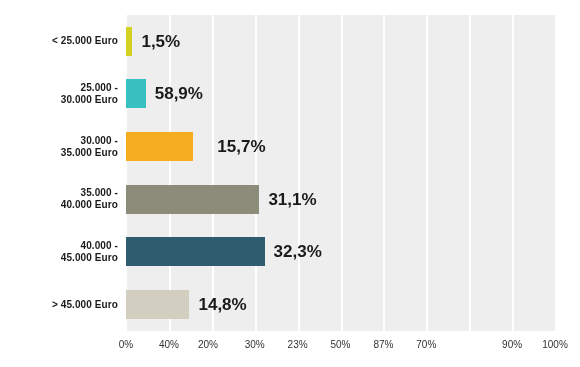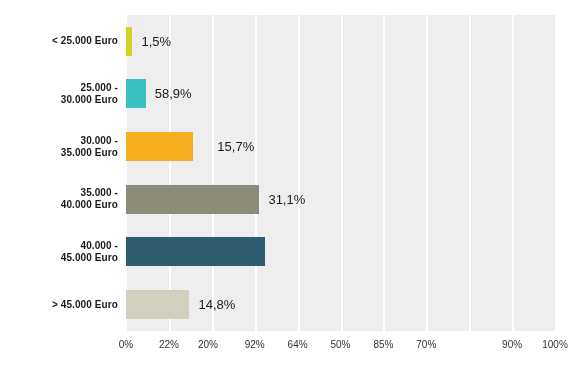--- a/index.html
+++ b/index.html
@@ -58,22 +58,22 @@
     top: 12px;
     height: 29px;
     box-sizing: border-box;
   }
 
   .bar-value {
     position: absolute;
     top: 12px;
     height: 29px;
     line-height: 29px;
-    font-size: 13px;
-    font-weight: normal;
+    font-size: 17px;
+    font-weight: bold;
     color: #1a1a1a;
     white-space: nowrap;
     padding-left: 9px;
   }
 
   
   .cat-label {
     position: absolute;
     right: 8px;
     width: 120px;
@@ -166,34 +166,35 @@
       <div class="bar-row" style="top: 105.333px; height: 52.6667px;">
         <div class="bar" title="30.000 - 35.000 Euro: 15,7%" style="width: 67.353px; background: rgb(246, 173, 32); top: 11.8333px;"></div>
         <div class="bar-value" style="left: 67.353px; top: 11.8333px; padding-left: 24px;">15,7%</div>
       </div>
       <div class="bar-row" style="top: 158px; height: 52.6667px;">
         <div class="bar" title="35.000 - 40.000 Euro: 31,1%" style="width: 133.419px; background: rgb(139, 140, 122); top: 11.8333px;"></div>
         <div class="bar-value" style="left: 133.419px; top: 11.8333px;">31,1%</div>
       </div>
       <div class="bar-row" style="top: 210.667px; height: 52.6667px;">
         <div class="bar" title="40.000 - 45.000 Euro: 32,3%" style="width: 138.567px; background: rgb(47, 92, 110); top: 11.8333px;"></div>
+        <div class="bar-value" style="left: 138.567px; top: 11.8333px;">32,3%</div>
       </div>
       <div class="bar-row" style="top: 263.333px; height: 52.6667px;">
         <div class="bar" title="&gt; 45.000 Euro: 14,8%" style="width: 63.492px; background: rgb(210, 206, 192); top: 11.8333px;"></div>
         <div class="bar-value" style="left: 63.492px; top: 11.8333px;">14,8%</div>
       </div>
     </div>
 
   <div id="x-axis">
       <div class="xtick" style="left: 0px;">0%</div>
-      <div class="xtick" style="left: 42.9px;">22%</div>
+      <div class="xtick" style="left: 42.9px;">40%</div>
       <div class="xtick" style="left: 82px;">20%</div>
-      <div class="xtick" style="left: 128.7px;">92%</div>
-      <div class="xtick" style="left: 171.6px;">64%</div>
+      <div class="xtick" style="left: 128.7px;">30%</div>
+      <div class="xtick" style="left: 171.6px;">23%</div>
       <div class="xtick" style="left: 214.5px;">50%</div>
-      <div class="xtick" style="left: 257.4px;">85%</div>
+      <div class="xtick" style="left: 257.4px;">87%</div>
       <div class="xtick" style="left: 300.3px;">70%</div>
       <div class="xtick" style="left: 343.2px; margin-top: 48px;">80%</div>
       <div class="xtick" style="left: 386.1px;">90%</div>
       <div class="xtick" style="left: 429px;">100%</div>
     </div>
 
 </div>
 
 </body></html>

